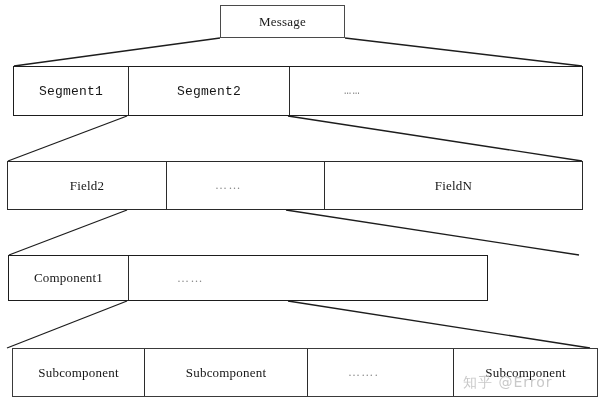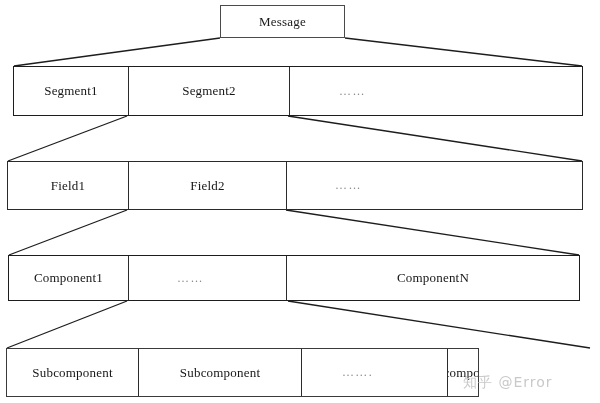--- a/index.html
+++ b/index.html
@@ -54,39 +54,40 @@
     background: #ffffff;
     box-sizing: border-box;
     z-index: 3;
   }
   .row-segment {
     left: 13px;
     top: 66px;
     width: 570px;
     height: 50px;
     border: 1.6px solid #1d1d1d;
+    font-family: Liberation Mono, monospace;
   }
   .row-field {
     left: 7px;
     top: 161px;
     width: 576px;
     height: 49px;
     border: 1.4px solid #2a2a2a;
   }
   .row-component {
     left: 8px;
     top: 255px;
-    width: 572px;
+    width: 480px;
     height: 46px;
     border: 1.6px solid #1d1d1d;
   }
   .row-subcomponent {
-    left: 6px;
+    left: 12px;
     top: 348px;
-    width: 473px;
+    width: 586px;
     height: 49px;
     border: 1.3px solid #3a3a3a;
     text-align: center;
   }
 
   .cell {
     box-sizing: border-box;
     display: flex;
     align-items: center;
     justify-content: center;
@@ -174,41 +175,38 @@
     </div>
     <div class="cell c1">
       <span class="cell-label">Segment2</span>
     </div>
     <div class="cell c2 cell-ellipsis">
       <span class="cell-label">……</span>
     </div>
   </div>
 
   <div class="row row-field">
-    <div class="cell c0">
-      <span class="cell-label">Field1</span>
-    </div>
     <div class="cell c1">
       <span class="cell-label">Field2</span>
     </div>
     <div class="cell c2 cell-ellipsis">
       <span class="cell-label">……</span>
+    </div>
+    <div class="cell c3">
+      <span class="cell-label">FieldN</span>
     </div>
   </div>
 
   <div class="row row-component">
     <div class="cell c0">
       <span class="cell-label">Component1</span>
     </div>
     <div class="cell c2 cell-ellipsis">
       <span class="cell-label">……</span>
     </div>
-    <div class="cell c3">
-      <span class="cell-label">ComponentN</span>
-    </div>
   </div>
 
   <div class="row row-subcomponent">
     <div class="cell c0">
       <span class="cell-label">Subcomponent</span>
     </div>
     <div class="cell c1">
       <span class="cell-label">Subcomponent</span>
     </div>
     <div class="cell c2 cell-ellipsis">

